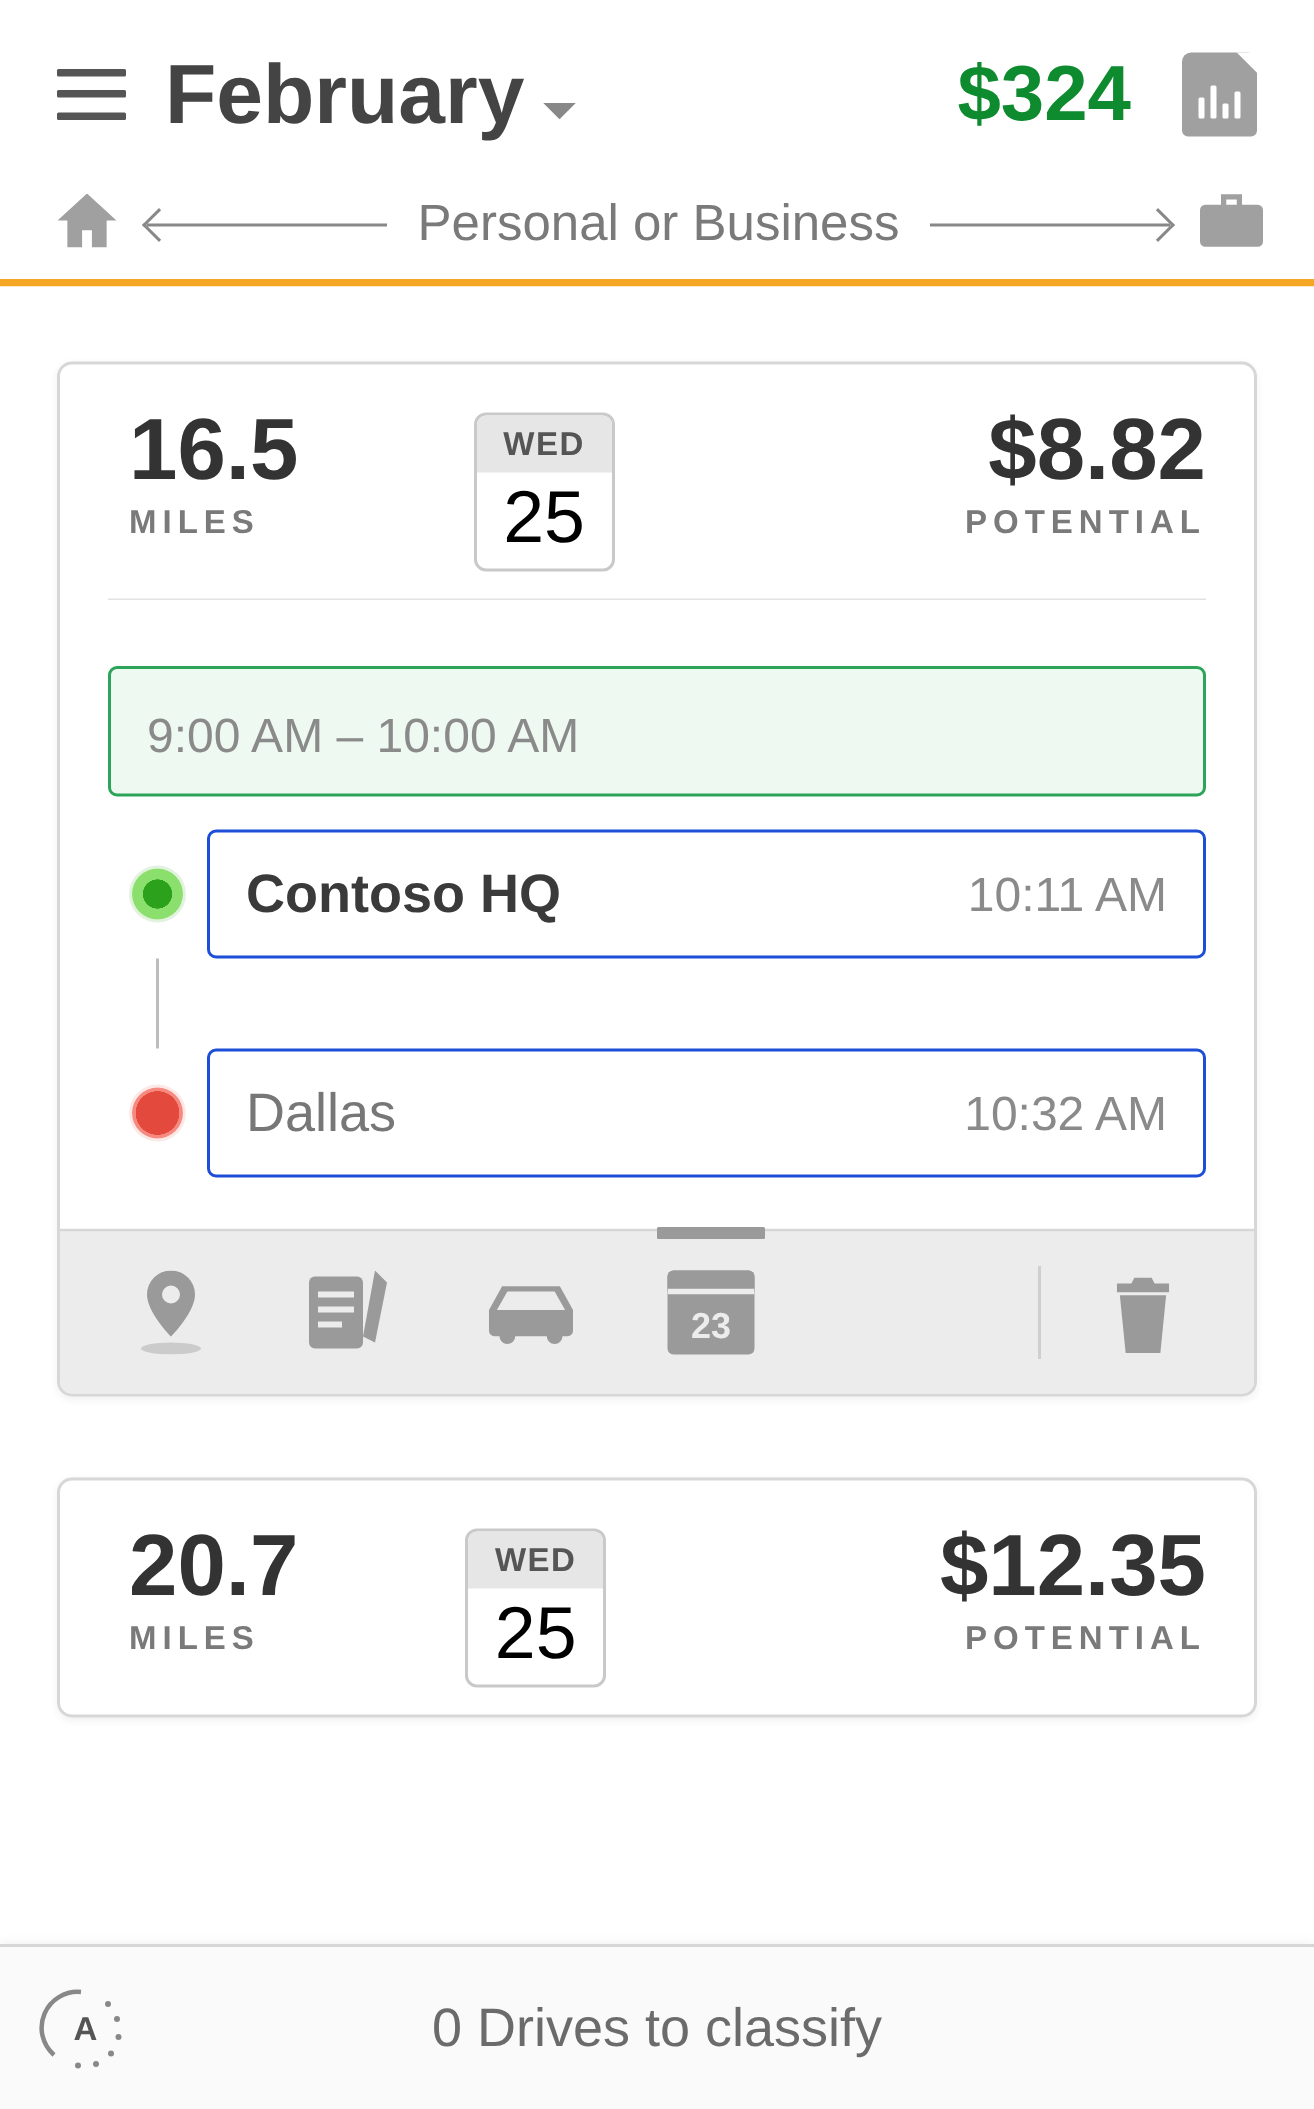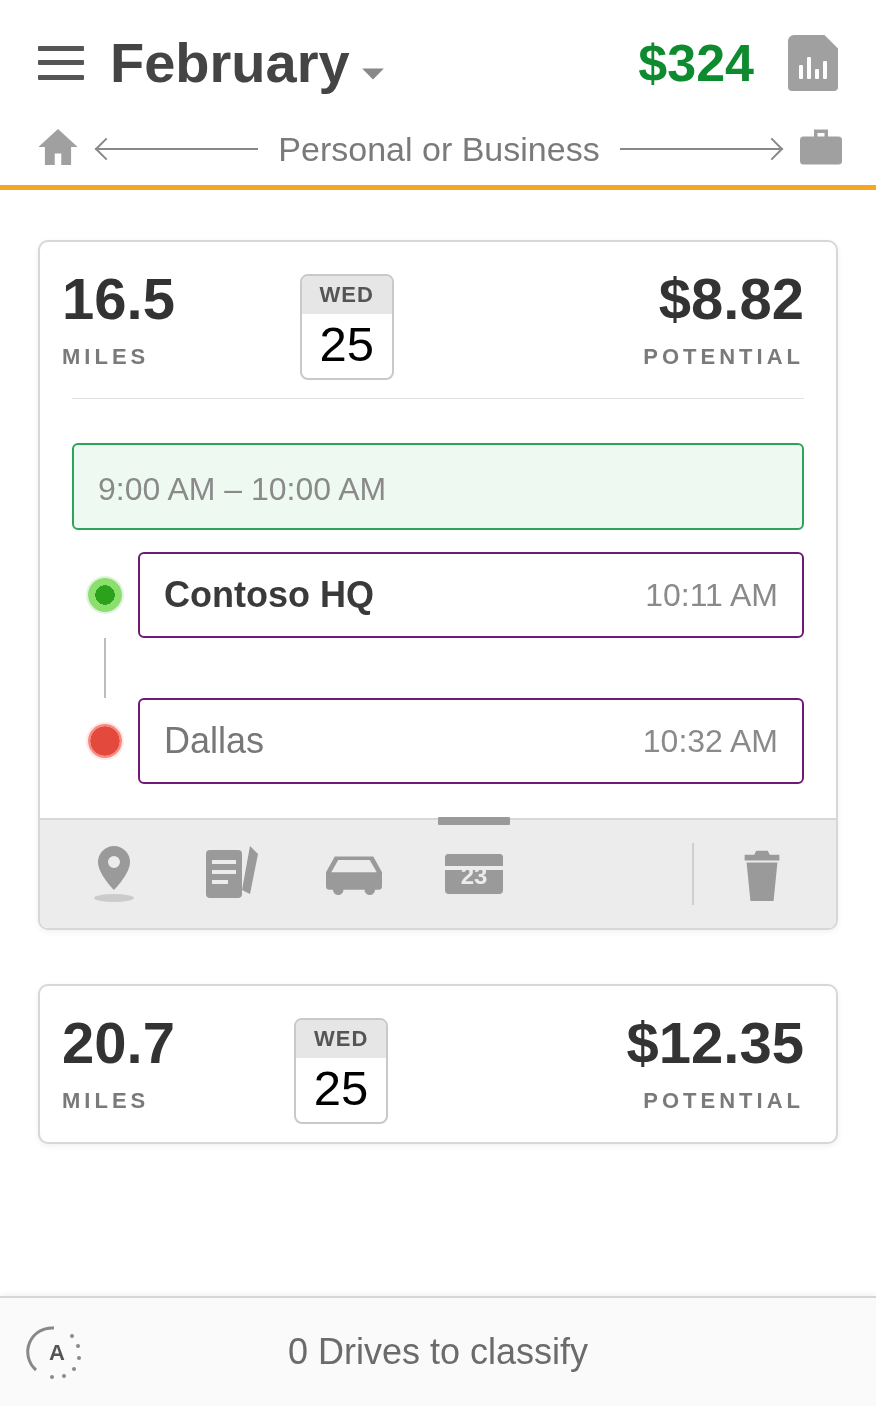--- a/index.html
+++ b/index.html
@@ -29,54 +29,54 @@
   .arrow-line.left::before { left: 0; transform: translateY(-50%) rotate(225deg); }
   .arrow-line.right::after { right: 0; transform: translateY(-50%) rotate(45deg); }
   .classify-label { font-size: 34px; color: #7a7a7a; white-space: nowrap; }
   .briefcase-icon svg { width: 42px; height: 36px; fill: #a0a0a0; }
   .orange-divider { height: 5px; background: #f5a623; width: 100%; }
 
   
   .scroll { flex: 1; overflow: hidden; padding: 50px 38px 0 38px; background: #fff; }
 
   .card { background: #fff; border: 2px solid #d7d7d7; border-radius: 10px; margin-bottom: 54px; box-shadow: 0 2px 6px rgba(0,0,0,0.06); }
-  .card-head { display: flex; align-items: flex-start; padding: 28px 32px 18px 22px; }
+  .card-head { display: flex; align-items: flex-start; padding: 28px 32px 18px 46px; }
   .metric-left { text-align: left; }
   .big-num { font-size: 58px; font-weight: 700; color: #333; line-height: 1; }
-  .sub { font-size: 22px; letter-spacing: 4px; color: #7a7a7a; margin-top: 16px; font-weight: 600; }
+  .sub { font-size: 22px; letter-spacing: 4px; color: #7a7a7a; margin-top: 6px; font-weight: 600; }
   .date-chip { margin: 4px auto 0 auto; width: 94px; border: 2px solid #c9c9c9; border-radius: 8px; overflow: hidden; text-align: center; background:#fff; }
   .date-chip .dow { background: #e6e6e6; font-size: 22px; font-weight: 700; color: #555; padding: 6px 0; letter-spacing: 1px; }
   .date-chip .dnum { font-size: 49px; font-weight: 400; color: #000000; padding: 2px 0 6px 0; }
   .metric-right { margin-left: auto; text-align: right; }
 
   .card-divider { height: 1px; background: #e2e2e2; margin: 0 32px; }
 
   .card-body { padding: 22px 32px 34px 32px; }
 
   .event { border: 2px solid #2ca55a; background: #eef9f1; border-radius: 6px; padding: 20px 24px; margin: 22px 0; }
   .event-title { font-size: 38px; color: #444; font-weight: 500; }
   .event-time { font-size: 32px; color: #8a8a8a; margin-top: 6px; }
 
   .route-row { display: flex; align-items: center; margin: 0; position: relative; }
   .route-marker-col { width: 66px; display: flex; flex-direction: column; align-items: center; }
   .dot { width: 34px; height: 34px; border-radius: 50%; }
   .dot.green { background: radial-gradient(circle at 50% 50%, #2ca11b 0 40%, #8adf6d 41% 100%); box-shadow: 0 0 0 2px rgba(60,170,40,0.15);}
   .dot.red   { background: radial-gradient(circle at 50% 50%, #e34a3d 0 60%, #f68a80 61% 100%); box-shadow: 0 0 0 2px rgba(220,70,60,0.12);}
   .connector { width: 2px; height: 60px; background: #bdbdbd; }
-  .loc-box { flex: 1; border: 2px solid #701a75; border-radius: 6px; padding: 20px 24px; display: flex; align-items: center; background:#fff; }
+  .loc-box { flex: 1; border: 2px solid #1d4ed8; border-radius: 6px; padding: 20px 24px; display: flex; align-items: center; background:#fff; }
   .loc-name { font-size: 36px; font-weight: 600; color: #3a3a3a; }
   .loc-name.secondary { font-weight: 400; color: #777; }
   .loc-time { margin-left: auto; font-size: 32px; color: #8a8a8a; }
 
   
   .card-foot { background: #ececec; display: flex; align-items: center; padding: 0 32px; height: 110px; border-top: 2px solid #d7d7d7; border-radius: 0 0 8px 8px; }
   .footbtn { width: 84px; height: 70px; display: flex; align-items: center; justify-content: center; margin-right: 36px; cursor: pointer; position: relative;}
   .footbtn svg { width: 56px; height: 56px; fill: #9a9a9a; }
   .footbtn.active::before { content:""; position:absolute; top:-22px; left:6px; right:6px; height:8px; background:#9a9a9a; border-radius:1px;}
-  .cal-icon { width: 58px; height: 40px; background: #9a9a9a; border-radius: 4px; position: relative; display:flex; align-items:flex-end; justify-content:center; }
+  .cal-icon { width: 58px; height: 56px; background: #9a9a9a; border-radius: 4px; position: relative; display:flex; align-items:flex-end; justify-content:center; }
   .cal-icon::before { content:""; position:absolute; top:0; left:0; right:0; height:12px; background:#9a9a9a; border-bottom:4px solid #ececec; border-radius:4px 4px 0 0;}
   .cal-icon span { color:#ececec; font-size:24px; font-weight:700; margin-bottom:4px; position:relative; z-index:1;}
   .foot-divider { width: 2px; height: 62px; background: #cfcfcf; margin: 0 26px 0 auto; }
   .trash svg { width: 48px; height: 54px; fill: #9a9a9a; }
 
   
   .bottom { height: 110px; border-top: 2px solid #d6d6d6; background: #fafafa; display: flex; align-items: center; padding: 0 24px; box-shadow: 0 -2px 6px rgba(0,0,0,0.05); }
   .auto-badge { width: 60px; height: 60px; position: relative; }
   .auto-badge svg { width: 60px; height: 60px; }
   .bottom-text { flex: 1; text-align: center; font-size: 36px; color: #6b6b6b; }

